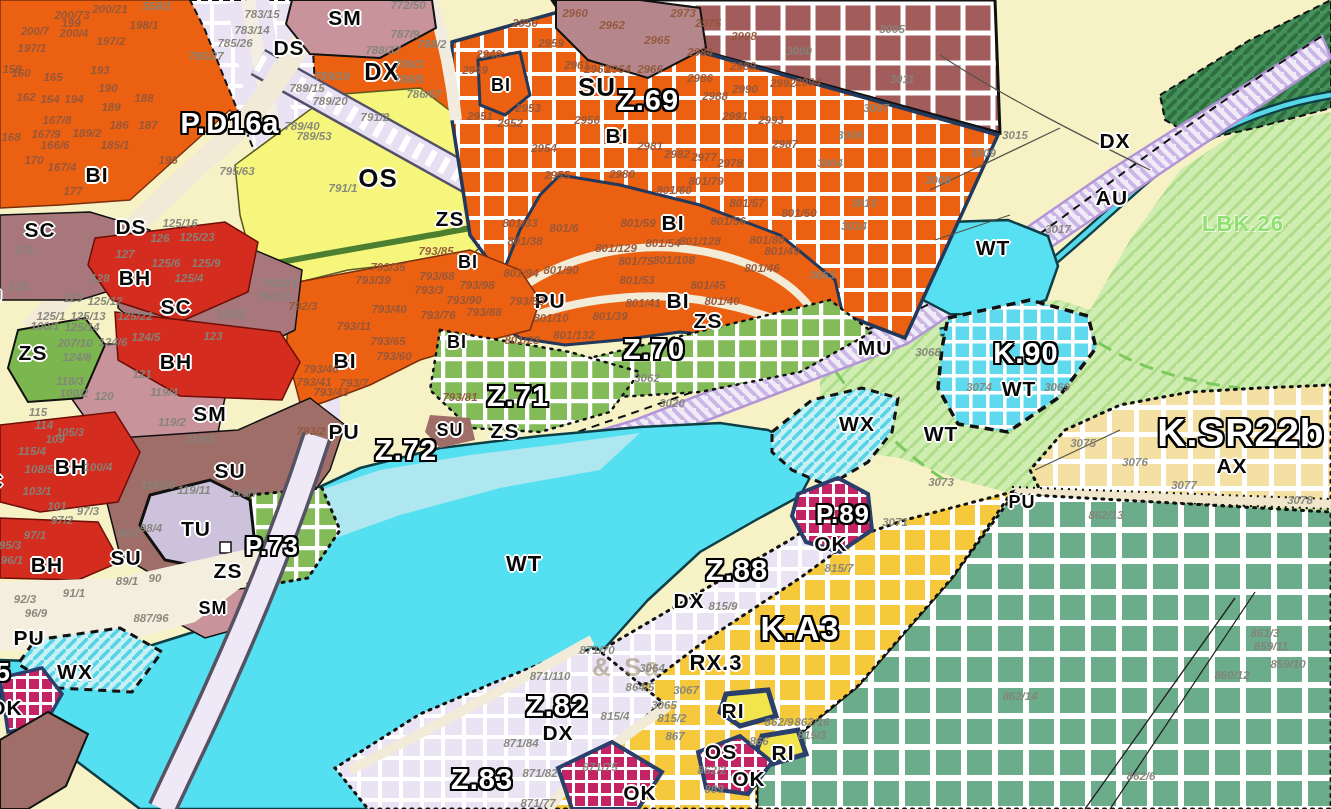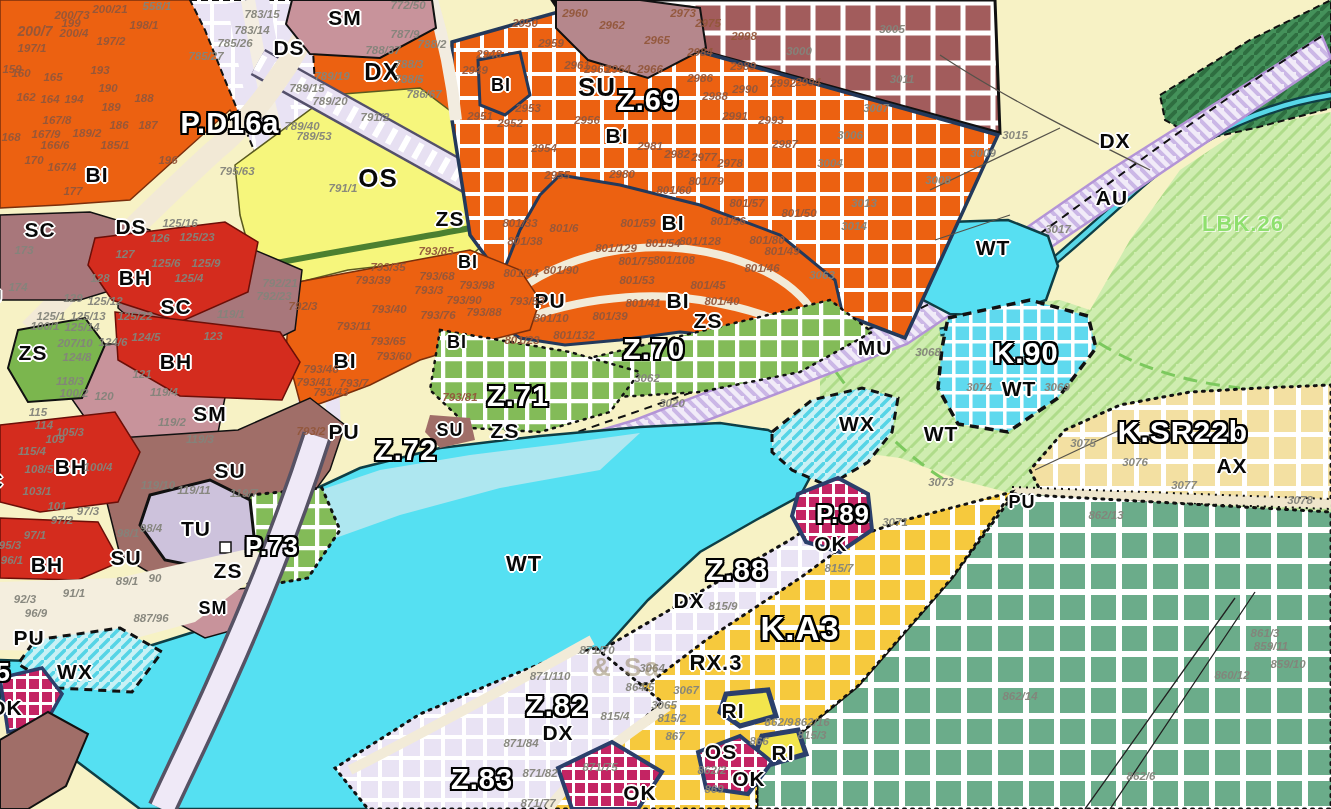--- a/index.html
+++ b/index.html
@@ -194,21 +194,21 @@
       <span class="lbl plan" style="left: 518px; top: 396px; font-size: 29px;">Z.71</span>
       <span class="lbl plan" style="left: 406px; top: 450px; font-size: 29px;">Z.72</span>
       <span class="lbl plan" style="left: 272px; top: 546px; font-size: 26px;">P.73</span>
       <span class="lbl plan" style="left: -16px; top: 672px; font-size: 26px;">P.75</span>
       <span class="lbl plan" style="left: 557px; top: 706px; font-size: 29px;">Z.82</span>
       <span class="lbl plan" style="left: 482px; top: 779px; font-size: 29px;">Z.83</span>
       <span class="lbl plan" style="left: 737px; top: 570px; font-size: 29px;">Z.88</span>
       <span class="lbl plan" style="left: 843px; top: 514px; font-size: 26px;">P.89</span>
       <span class="lbl plan" style="left: 1026px; top: 353px; font-size: 29px;">K.90</span>
       <span class="lbl plan" style="left: 800px; top: 628px; font-size: 33px;">K.A3</span>
-      <span class="lbl plan" style="left: 1183px; top: 432px; font-size: 30px;">K.SR22b</span>
+      <span class="lbl plan" style="left: 1241px; top: 432px; font-size: 39px;">K.SR22b</span>
       <span class="lbl use" style="left: 97px; top: 174px; font-size: 21px;">BI</span>
       <span class="lbl use" style="left: 501px; top: 85px; font-size: 18px;">BI</span>
       <span class="lbl use" style="left: 617px; top: 135px; font-size: 21px;">BI</span>
       <span class="lbl use" style="left: 673px; top: 222px; font-size: 21px;">BI</span>
       <span class="lbl use" style="left: 678px; top: 300px; font-size: 21px;">BI</span>
       <span class="lbl use" style="left: 468px; top: 262px; font-size: 18px;">BI</span>
       <span class="lbl use" style="left: 457px; top: 342px; font-size: 18px;">BI</span>
       <span class="lbl use" style="left: 345px; top: 360px; font-size: 21px;">BI</span>
       <span class="lbl use" style="left: 378px; top: 178px; font-size: 26px;">OS</span>
       <span class="lbl use" style="left: 721px; top: 751px; font-size: 21px;">OS</span>
@@ -257,21 +257,21 @@
       <span class="lbl use" style="left: 749px; top: 778px; font-size: 21px;">OK</span>
       <span class="lbl use" style="left: 6px; top: 707px; font-size: 21px;">OK</span>
       <span class="lbl use" style="left: 733px; top: 710px; font-size: 21px;">RI</span>
       <span class="lbl use" style="left: 783px; top: 752px; font-size: 21px;">RI</span>
       <span class="lbl use" style="left: 716px; top: 663px; font-size: 22px;">RX.3</span>
       <span class="lbl eco" style="left: 1243px; top: 224px; font-size: 22px;">LBK.26</span>
       <span class="lbl parcel pw" style="left: 110px; top: 10px; font-size: 11.5px;">200/21</span>
       <span class="lbl parcel pw" style="left: 72px; top: 16px; font-size: 11.5px;">200/73</span>
       <span class="lbl parcel pw" style="left: 71px; top: 24px; font-size: 11.5px;">199</span>
       <span class="lbl parcel pw" style="left: 144px; top: 26px; font-size: 11.5px;">198/1</span>
-      <span class="lbl parcel pw" style="left: 35px; top: 31px; font-size: 14px;">200/7</span>
+      <span class="lbl parcel pw" style="left: 35px; top: 31px; font-size: 11px;">200/7</span>
       <span class="lbl parcel pw" style="left: 74px; top: 34px; font-size: 11.5px;">200/4</span>
       <span class="lbl parcel pw" style="left: 111px; top: 42px; font-size: 11.5px;">197/2</span>
       <span class="lbl parcel pw" style="left: 32px; top: 49px; font-size: 11.5px;">197/1</span>
       <span class="lbl parcel pg" style="left: 157px; top: 7px; font-size: 11.5px;">558/1</span>
       <span class="lbl parcel pw" style="left: 12px; top: 70px; font-size: 11.5px;">159</span>
       <span class="lbl parcel pw" style="left: 21px; top: 74px; font-size: 11.5px;">160</span>
       <span class="lbl parcel pw" style="left: 53px; top: 78px; font-size: 11.5px;">165</span>
       <span class="lbl parcel pw" style="left: 100px; top: 71px; font-size: 11.5px;">193</span>
       <span class="lbl parcel pw" style="left: 108px; top: 89px; font-size: 11.5px;">190</span>
       <span class="lbl parcel pw" style="left: 26px; top: 98px; font-size: 11.5px;">162</span>

